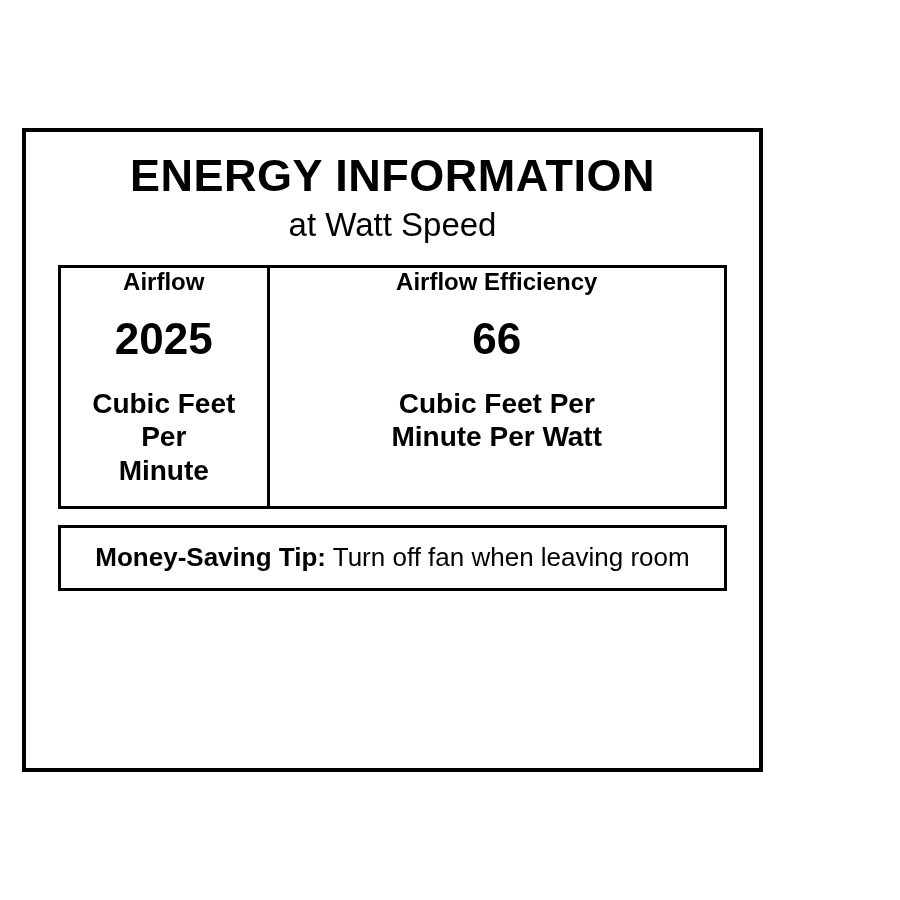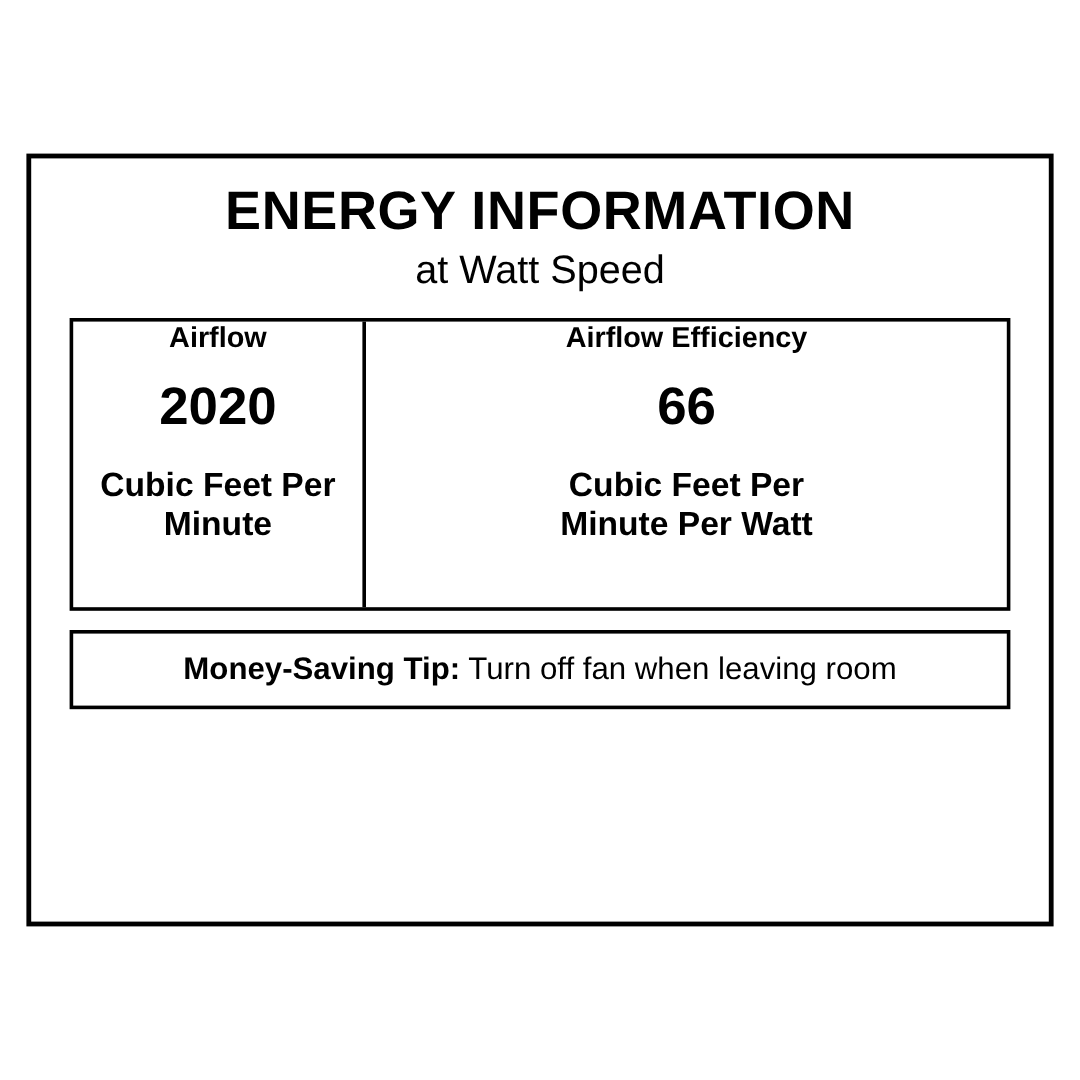--- a/index.html
+++ b/index.html
@@ -9,21 +9,21 @@
     height: 900px;
     background: #ffffff;
     font-family: "Liberation Sans", sans-serif;
     color: #000000;
   }
 
   #label-root {
     position: absolute;
     left: 22px;
     top: 128px;
-    width: 856px;
+    width: 741px;
     height: 644px;
     border: 4px solid #000000;
     box-sizing: border-box;
     background: #ffffff;
   }
 
   .inner {
     position: absolute;
     left: 32px;
     top: 14px;
@@ -141,21 +141,21 @@
 <div id="label-root">
   <div class="inner">
 
     <div class="title">ENERGY INFORMATION</div>
     <div class="subtitle">at Watt Speed</div>
 
     <div class="metrics">
 
       <div class="metric col0">
         <div class="metric-label">Airflow</div>
-        <div class="metric-value">2020</div>
+        <div class="metric-value">2025</div>
         <div class="metric-units">Cubic Feet Per
 Minute</div>
       </div>
 
 
       <div class="metric col2">
         <div class="metric-label">Airflow Efficiency</div>
         <div class="metric-value">66</div>
         <div class="metric-units">Cubic Feet Per
 Minute Per Watt</div>

